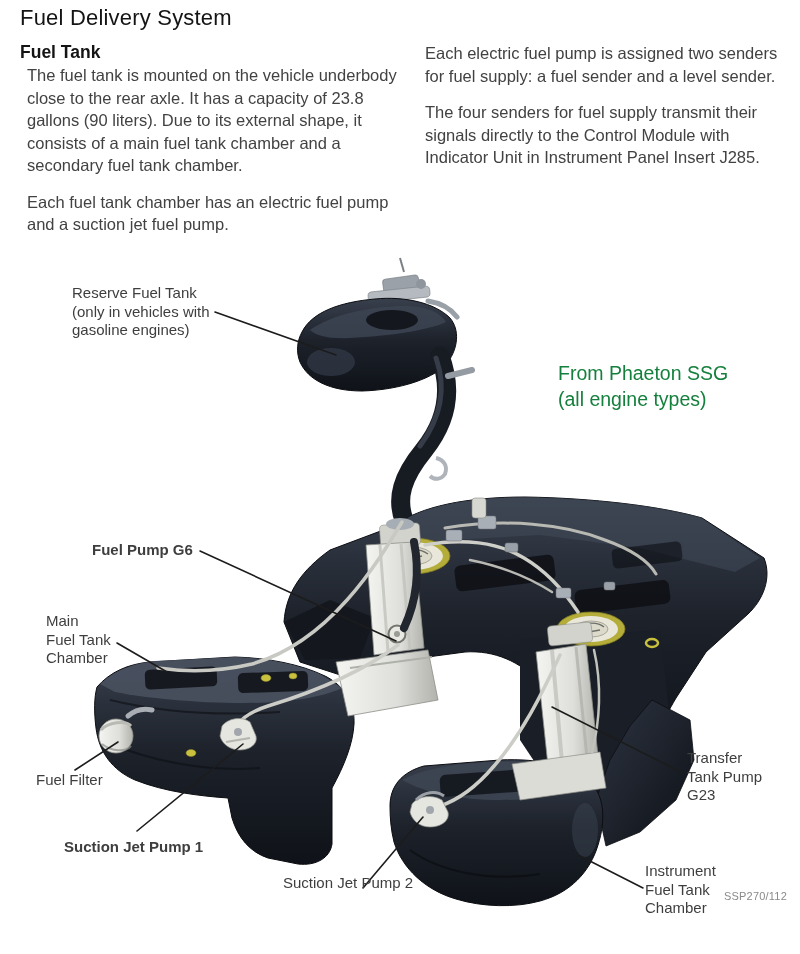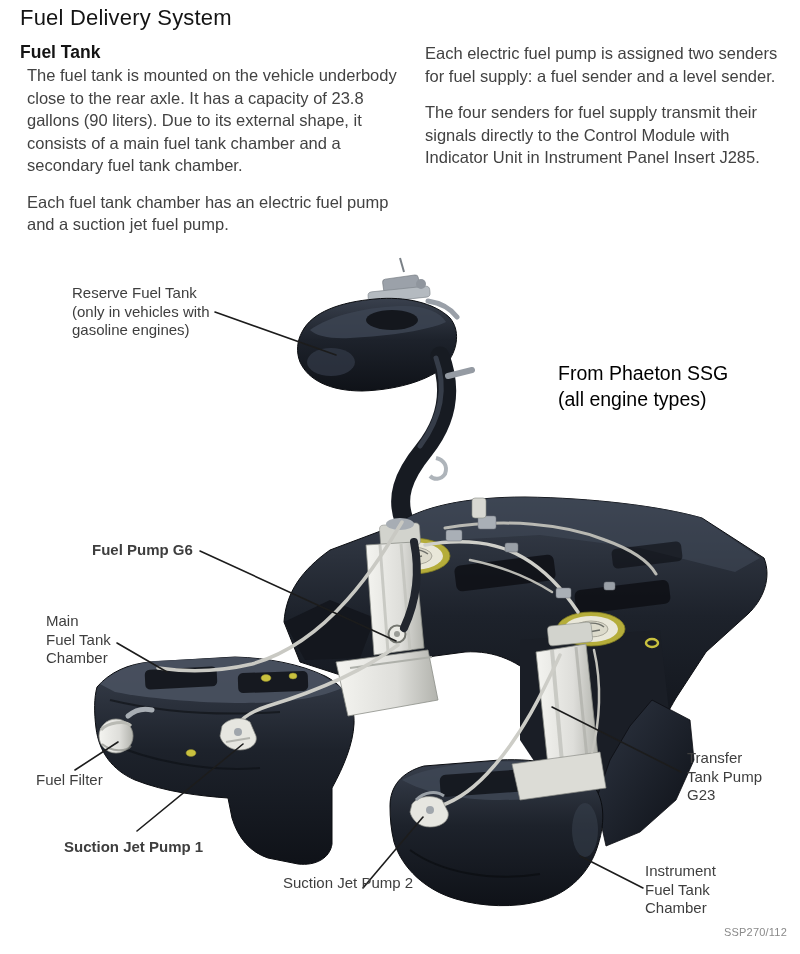--- a/index.html
+++ b/index.html
@@ -26,21 +26,21 @@
   .lbl-reserve{left:72px;top:284px;}
   .lbl-g6{left:92px;top:541px;font-weight:bold;}
   .lbl-main{left:46px;top:612px;}
   .lbl-filter{left:36px;top:771px;}
   .lbl-sjp1{left:64px;top:838px;font-weight:bold;}
   .lbl-sjp2{left:283px;top:854px;margin-top:20px;}
   .lbl-transfer{left:687px;top:749px;}
   .lbl-secondary{left:645px;top:862px;}
   .note{position:absolute;left:558px;top:360px;font-size:19.5px;line-height:26px;white-space:nowrap;}
   .note span{display:block;}
-  .figure-code{position:absolute;left:724px;top:926px;font-size:11px;color:#8a8a8a;letter-spacing:.2px;}
+  .figure-code{position:absolute;left:724px;top:890px;font-size:11px;color:#8a8a8a;letter-spacing:.2px;}
 </style>
 </head>
 <body>
 
 <div class="page">
 
   <h1 class="page-title">Fuel Delivery System</h1>
   <h2 class="section-heading">Fuel Tank</h2>
 
   <div class="col col-left">
@@ -252,20 +252,20 @@
       <span>Tank Pump</span>
       <span>G23</span>
     </div>
 
     <div class="lbl lbl-secondary">
       <span>Instrument</span>
       <span>Fuel Tank</span>
       <span>Chamber</span>
     </div>
 
-    <div class="note" style="color: #000000;">
+    <div class="note" style="color: #15803d;">
       <span>From Phaeton SSG</span>
       <span>(all engine types)</span>
     </div>
 
     <div class="figure-code">SSP270/112</div>
   </div>
 </div>
 
 </body></html>

